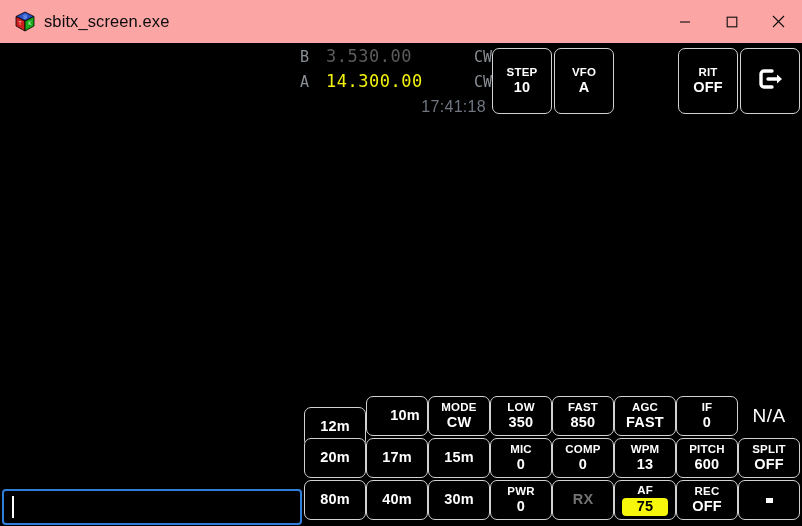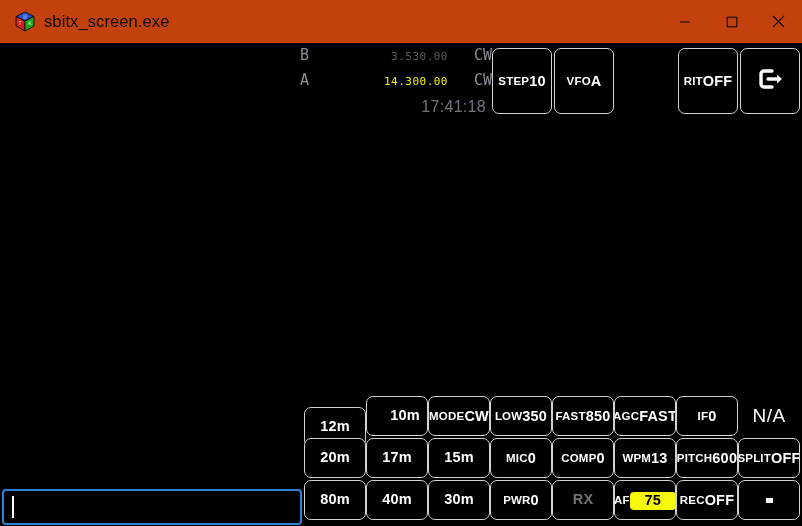--- a/index.html
+++ b/index.html
@@ -18,21 +18,21 @@
     height: 526px;
     overflow: hidden;
     background: #ffffff;
   }
 
   
   .titlebar {
     position: absolute;
     left: 0; top: 0;
     width: 802px; height: 43px;
-    background: #c2410c;
+    background: #fca5a5;
     display: flex;
     align-items: center;
   }
   .title-icon {
     position: absolute;
     left: 14px; top: 11px;
     width: 22px; height: 22px;
   }
   .title-text {
     position: absolute;
@@ -82,22 +82,21 @@
     height: 25px;
   }
   .vfo-label {
     width: 26px;
     font-size: 15px;
     color: #8a8f96;
     text-align: left;
   }
   .vfo-freq {
     flex: 1;
-    text-align: right;
-    font-size: 11px;
+    font-size: 17px;
     letter-spacing: 0.5px;
     padding-right: 10px;
   }
   .vfo-freq.inactive { color: #5c5c5c; }
   .vfo-freq.active { color: #f2f20c; }
   .vfo-mode {
     width: 34px;
     font-size: 15px;
     color: #8a8f96;
     text-align: right;
@@ -113,21 +112,21 @@
   }
 
   
   .rbtn {
     position: absolute;
     background: #000000;
     border: 1px solid #d2d2d2;
     border-radius: 7px;
     box-sizing: border-box;
     display: flex;
-    flex-direction: row;
+    flex-direction: column;
     align-items: center;
     justify-content: center;
     color: #ffffff;
     line-height: 1.05;
     cursor: default;
     overflow: hidden;
   }
   .rbtn .bl-title {
     font-size: 11.5px;
     font-weight: bold;

